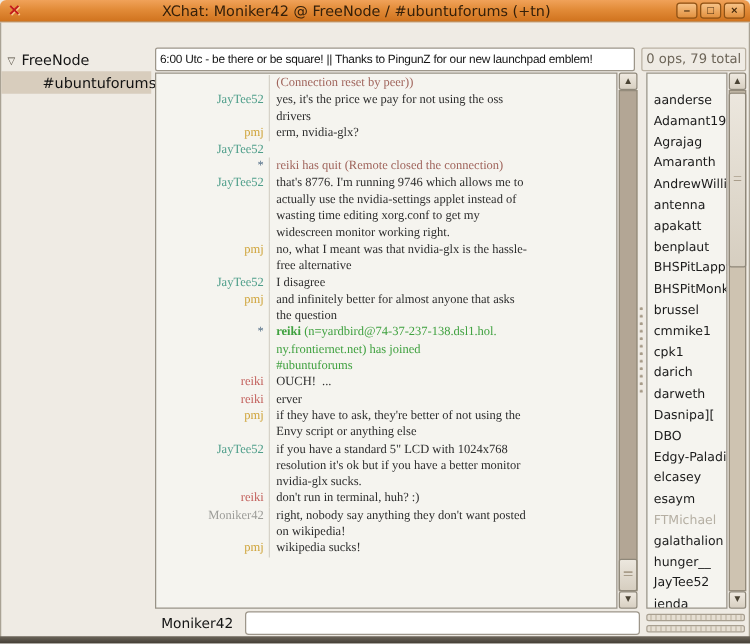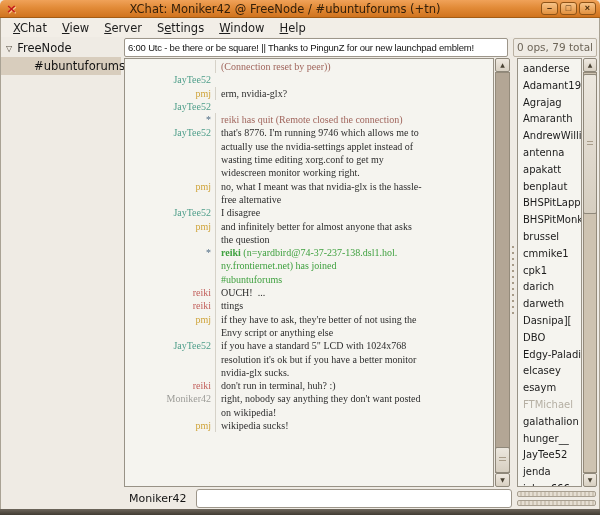--- a/index.html
+++ b/index.html
@@ -70,21 +70,21 @@
   .chat-sb{left:495px;top:58px;width:15px;height:429px;}
   .chat-sb .sb-thumb{top:389px;height:26px;}
   .user-sb{left:583px;top:58px;width:14px;height:429px;}
   .user-sb .sb-thumb{top:16px;height:140px;}
 
   .paned-grip{position:absolute;left:511px;top:245px;width:4px;height:72px;
       background-image:radial-gradient(circle at 2px 2px,#a79b88 1px,transparent 1.4px);background-size:4px 6px;}
 
   
   .userlist{position:absolute;left:517px;top:58px;width:65px;height:429px;background:#f5f4ef;
-            border:1px solid #989286;box-sizing:border-box;overflow:hidden;padding-top:2px;}
+            border:1px solid #989286;box-sizing:border-box;overflow:hidden;padding-top:14px;}
   .user-row{font-size:10px;line-height:16.8px;height:16.8px;color:#1b1b1b;padding-left:5px;
             white-space:nowrap;overflow:hidden;cursor:default;}
   .user-row.away{color:#b5afa3;}
 
   
   .meter{position:absolute;left:517px;width:79px;height:6px;border:1px solid #a89f90;border-radius:2px;
          box-sizing:border-box;background:repeating-linear-gradient(90deg,#e6dfd3 0 2px,#cfc6b7 2px 4px);}
   .meter-1{top:491px;}.meter-2{top:500px;}
 
   
@@ -112,44 +112,37 @@
           <span>□</span>
         </button>
       <button class="win-btn">
           <span>×</span>
         </button>
     </div>
   </div>
 
   <div class="side-frame"></div>
 
-  <div class="menubar">
-      <div class="menu-item"><u>X</u>Chat</div>
-      <div class="menu-item"><u>V</u>iew</div>
-      <div class="menu-item"><u>S</u>erver</div>
-      <div class="menu-item">S<u>e</u>ttings</div>
-      <div class="menu-item"><u>W</u>indow</div>
-      <div class="menu-item"><u>H</u>elp</div>
-    </div>
 
   <div class="tree-server">
     <span class="expander">▽</span><span>FreeNode</span>
   </div>
   <div class="tree-channel">#ubuntuforums</div>
 
   <input class="topic-input" value="6:00 Utc - be there or be square! || Thanks to PingunZ for our new launchpad emblem!" style="">
   <div class="ops-frame">0 ops, 79 total</div>
 
   <div class="chatbox" id="chat-lines">
       <div class="chat-row">
         <span class="nick c-star"></span>
         <span class="msg t-quit">(Connection reset by peer))</span>
       </div>
       <div class="chat-row">
         <span class="nick c-teal">JayTee52</span>
+        <span class="msg t-normal">yes, it's the price we pay for not using the oss drivers</span>
       </div>
       <div class="chat-row">
         <span class="nick c-gold">pmj</span>
         <span class="msg t-normal">erm, nvidia-glx?</span>
       </div>
       <div class="chat-row">
         <span class="nick c-teal">JayTee52</span>
       </div>
       <div class="chat-row">
         <span class="nick c-star">*</span>
@@ -176,21 +169,21 @@
         <span class="msg t-join"><b>reiki</b> (n=yardbird@74-37-237-138.dsl1.hol.
 ny.frontiernet.net) has joined
 #ubuntuforums</span>
       </div>
       <div class="chat-row">
         <span class="nick c-red">reiki</span>
         <span class="msg t-normal">OUCH!  ...</span>
       </div>
       <div class="chat-row">
         <span class="nick c-red">reiki</span>
-        <span class="msg t-normal">ttings</span>
+        <span class="msg t-normal">erver</span>
       </div>
       <div class="chat-row">
         <span class="nick c-gold">pmj</span>
         <span class="msg t-normal">if they have to ask, they're better of not using the Envy script or anything else</span>
       </div>
       <div class="chat-row">
         <span class="nick c-teal">JayTee52</span>
         <span class="msg t-normal">if you have a standard 5" LCD with 1024x768 resolution it's ok but if you have a better monitor nvidia-glx sucks.</span>
       </div>
       <div class="chat-row">

